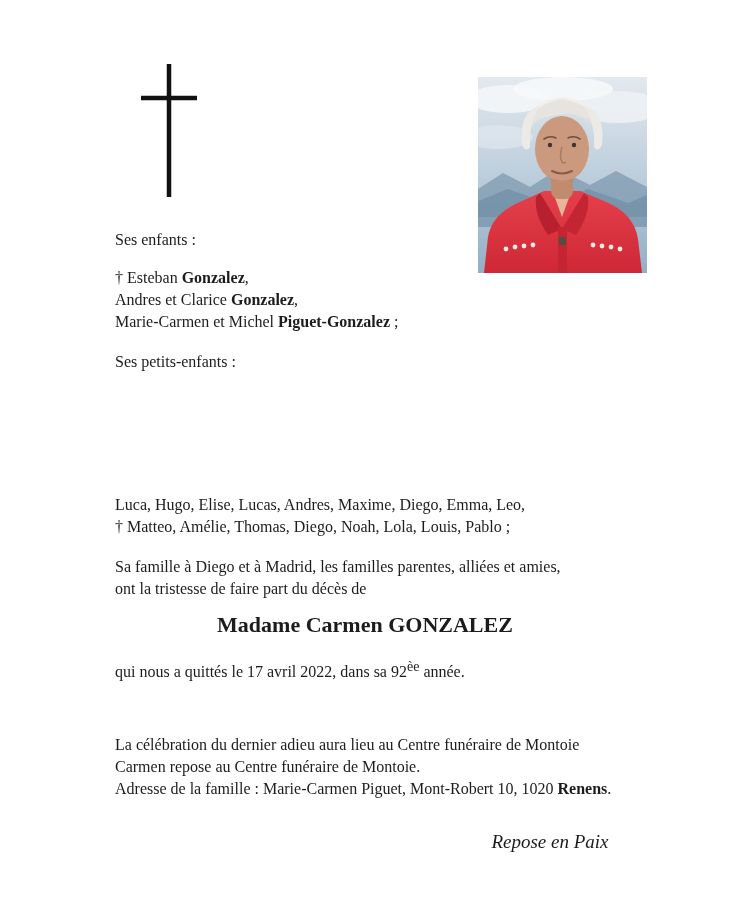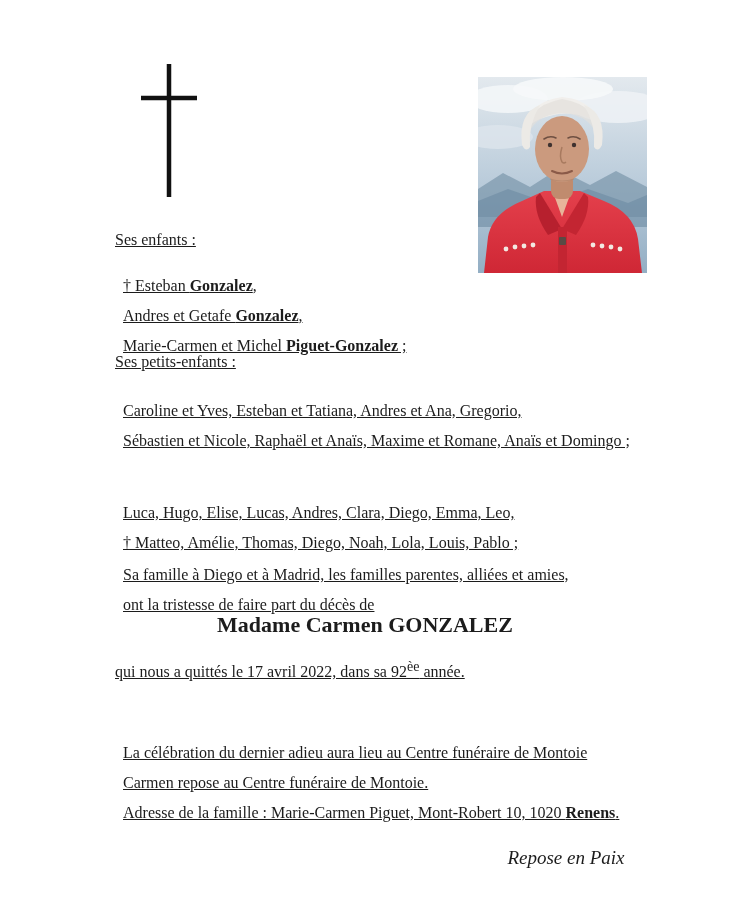--- a/index.html
+++ b/index.html
@@ -4,33 +4,33 @@
 <style>
   html,body{margin:0;padding:0;background:#ffffff;}
   .page{
     position:relative;
     width:730px;height:907px;
     background:#ffffff;
     font-family:"Liberation Serif","DejaVu Serif",serif;
     color:#1c1c1c;
     overflow:hidden;
   }
-  .abs{position:absolute;left:115px;margin:0;text-decoration:underline;}
+  .abs{position:absolute;left:115px;margin:0;}
   .ln{font-size:16px;line-height:22px;}
-  .block p{margin:8px;font-size:16px;line-height:22px;}
+  .block p{margin:0;font-size:16px;line-height:22px;}
   .cross{position:absolute;left:140px;top:62px;width:58px;height:136px;}
   .photo{position:absolute;left:478px;top:77px;width:169px;height:196px;overflow:hidden;}
   .title{
     position:absolute;left:0;top:612px;width:730px;
     text-align:center;font-size:22px;font-weight:bold;margin:0;line-height:26px;
   }
   sup.ord{font-size:14px;line-height:0;}
   .motto{
     position:absolute;left:400px;top:830px;width:300px;
-    text-align:center;font-style:italic;font-size:19px;margin:16px;line-height:24px;
+    text-align:center;font-style:italic;font-size:19px;margin:0;line-height:24px;
   }
   b{font-weight:bold;}
 </style>
 </head>
 <body>
 
 <div class="page">
 
   <div class="cross">
     <svg width="58" height="136" viewBox="0 0 58 136" aria-hidden="true">
@@ -101,34 +101,30 @@
       <path d="M84,70 Q81,80 84,85 Q86,87 88,85" stroke="#a87a5f" stroke-width="1.5" fill="none"></path>
       <path d="M74,94 Q84,99 94,94" stroke="#8a5a48" stroke-width="2" fill="none" stroke-linecap="round"></path>
       <path d="M72,102 Q84,106 96,102" stroke="#b2856a" stroke-width="1.2" fill="none" opacity="0.7"></path>
     </svg>
   </div>
 
   <p class="abs ln" style="top:229px">Ses enfants :</p>
 
   <div class="abs block" style="top:267px">
     <p><span>† Esteban </span><b>Gonzalez</b><span>,</span></p>
-    <p><span>Andres et Getafe </span><b>Gonzalez</b><span>,</span></p>
+    <p><span>Andres et Clarice </span><b>Gonzalez</b><span>,</span></p>
     <p><span>Marie-Carmen et Michel </span><b>Piguet-Gonzalez</b><span> ;</span></p>
   </div>
 
   <p class="abs ln" style="top:351px">Ses petits-enfants :</p>
 
-  <div class="abs block" style="top:392px">
-    <p>Caroline et Yves, Esteban et Tatiana, Andres et Ana, Gregorio,</p>
-    <p>Sébastien et Nicole, Raphaël et Anaïs, Maxime et Romane, Anaïs et Domingo ;</p>
-  </div>
 
 
   <div class="abs block" style="top:494px">
-    <p>Luca, Hugo, Elise, Lucas, Andres, Clara, Diego, Emma, Leo,</p>
+    <p>Luca, Hugo, Elise, Lucas, Andres, Maxime, Diego, Emma, Leo,</p>
     <p>† Matteo, Amélie, Thomas, Diego, Noah, Lola, Louis, Pablo ;</p>
   </div>
 
   <div class="abs block" style="top:556px">
     <p>Sa famille à Diego et à Madrid, les familles parentes, alliées et amies,</p>
     <p>ont la tristesse de faire part du décès de</p>
   </div>
 
   <h1 class="title">Madame Carmen GONZALEZ</h1>
 

